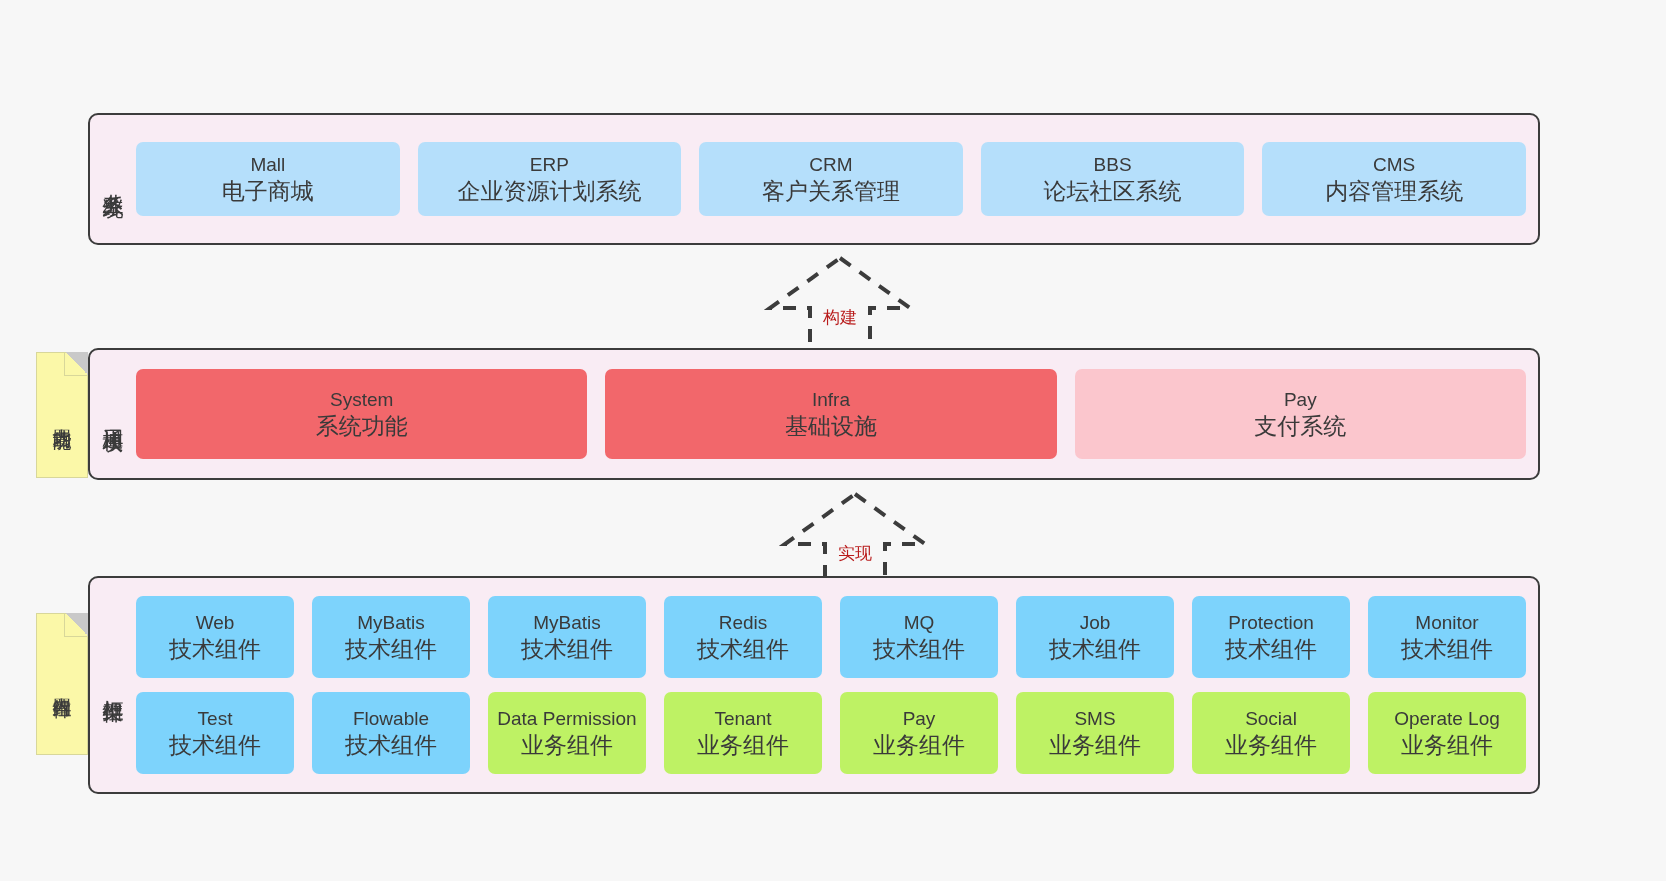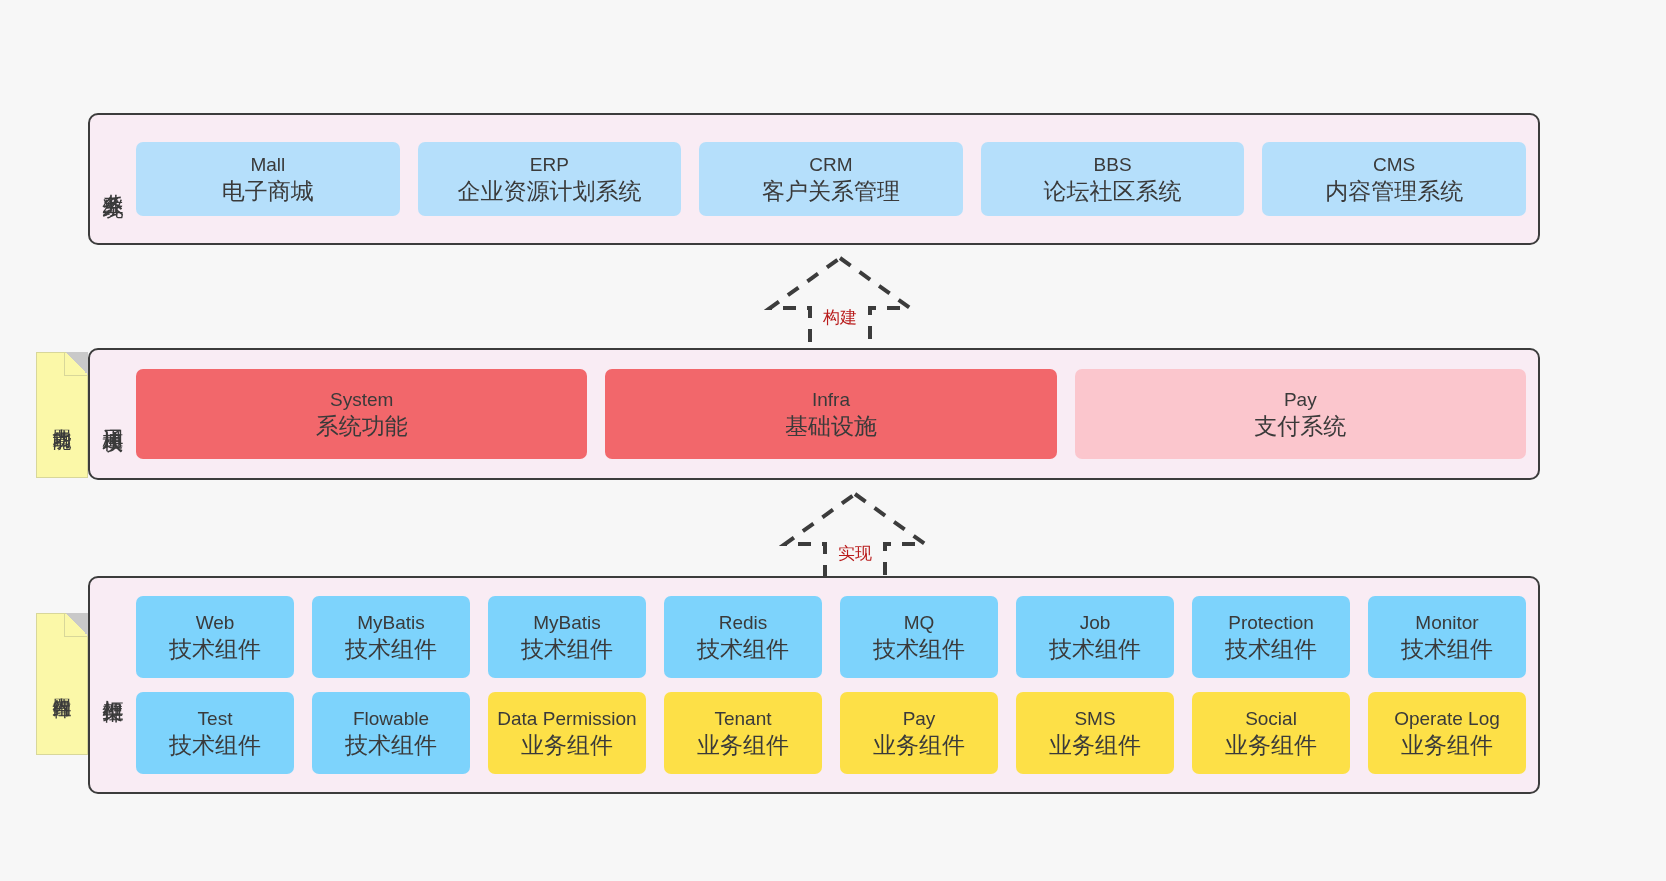--- a/index.html
+++ b/index.html
@@ -82,21 +82,21 @@
   .cell .c-cn {
     font-size: 23px;
     color: #3a3a3a;
   }
 
   
   .c-blue        { background: #b5dffb; }
   .c-red-strong  { background: #f2676b; }
   .c-red-soft    { background: #fbc6cd; }
   .c-green-strong{ background: #7dd3fc; }
-  .c-green-soft  { background: #fde047; }
+  .c-green-soft  { background: #bef264; }
 
   
   #layer-business { left: 88px; top: 113px; width: 1452px; height: 132px; }
   #layer-business .cell { height: 74px; }
 
   #layer-common   { left: 88px; top: 348px; width: 1452px; height: 132px; }
   #layer-common .cell { height: 90px; }
 
   #layer-framework{ left: 88px; top: 576px; width: 1452px; height: 218px; }
   #layer-framework .cell { height: 82px; }

